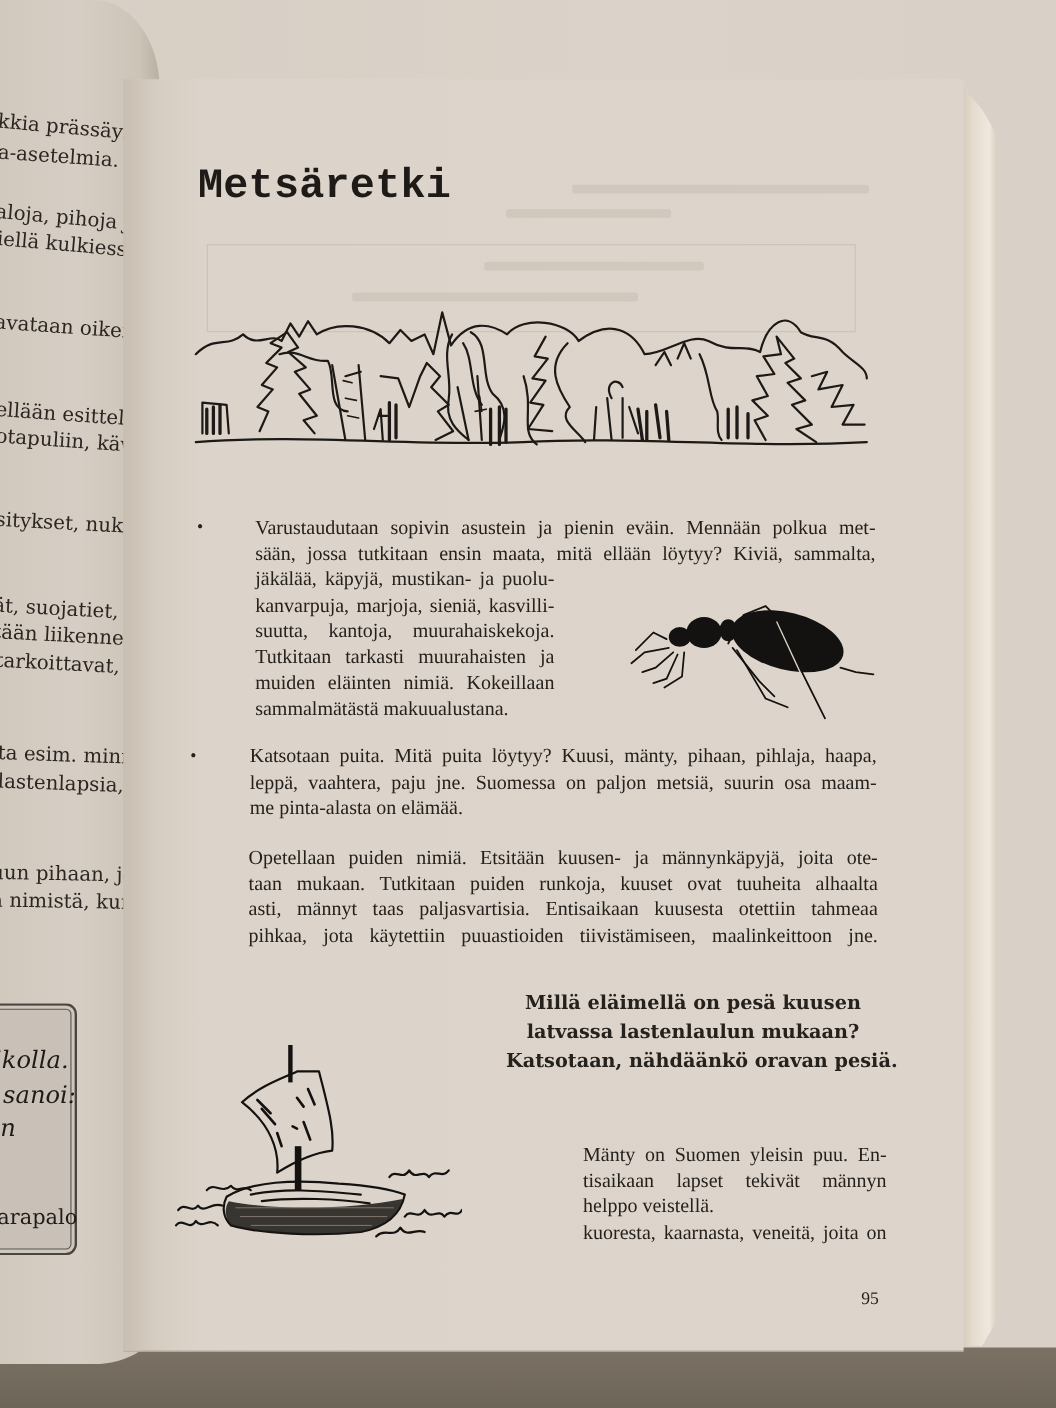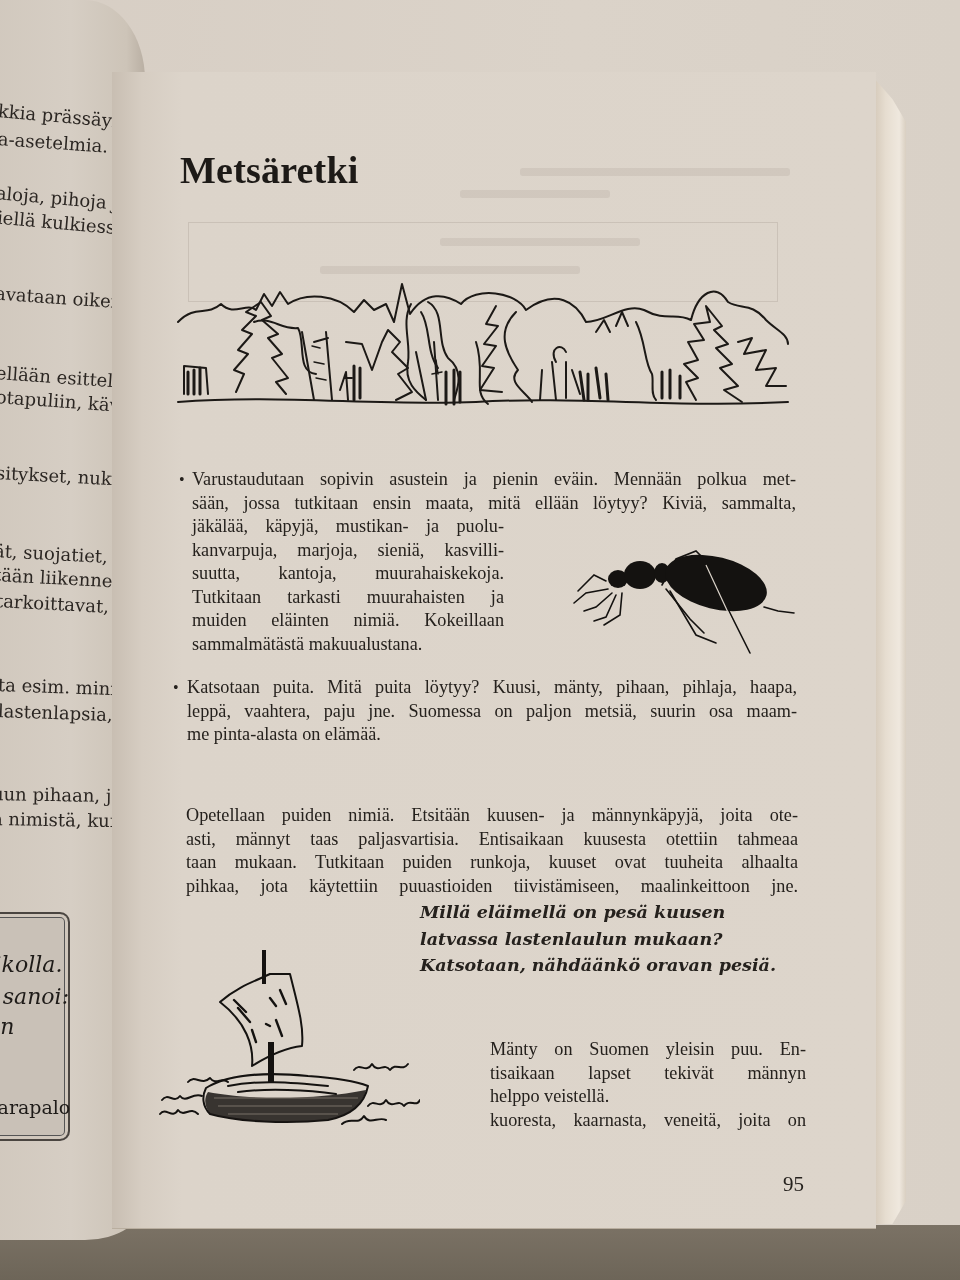--- a/index.html
+++ b/index.html
@@ -54,47 +54,47 @@
     .ghost-box {
       position: absolute; left: 188px; top: 222px; width: 588px; height: 78px;
       border: 1.5px solid rgba(120,110,100,0.18);
     }
     .ghost-line {
       position: absolute; height: 8px; background: rgba(120,110,100,0.12); border-radius: 3px;
     }
 
     .title {
       position: absolute; left: 180px; top: 148px; margin: 0;
-      font-family: Liberation Serif, serif;
+      font-family: Liberation Mono, monospace;
       font-size: 38px; font-weight: bold; color: #1d1a17; letter-spacing: 0.2px;
     }
     .forest { position: absolute; left: 176px; top: 282px; width: 614px; height: 140px; }
     .ant { position: absolute; left: 566px; top: 545px; width: 232px; height: 110px; }
     .boat { position: absolute; left: 158px; top: 946px; width: 262px; height: 180px; }
 
     .body-text {
       position: absolute; font-family: "Liberation Serif", serif; font-size: 18.2px;
       color: #25211d; line-height: 23.5px;
     }
     .bullet { position: absolute; left: -13px; top: 0; font-size: 16px; }
     .para-1 { left: 192px; top: 468px; width: 604px; }
     .para-1 .narrow { display: block; width: 312px; }
     .para-2 { left: 187px; top: 676px; width: 610px; }
-    .para-3 { left: 186px; top: 804px; width: 612px; text-align: justify; }
+    .para-3 { left: 186px; top: 768px; width: 612px; text-align: justify; }
     .para-italic {
-      position: absolute; left: 420px; top: 899px; width: 380px; text-align: left;
-      font-family: "DejaVu Serif", serif; font-style: italic; font-weight: bold;
+      position: absolute; left: 420px; top: 899px; width: 380px; text-align: center;
+      font-family: "DejaVu Serif", serif; font-weight: bold;
       font-size: 17.5px; color: #25211d; line-height: 26.5px;
     }
     .para-4 { left: 490px; top: 1038px; width: 316px; }
     .page-number {
       position: absolute; left: 783px; top: 1172px; font-family: "Liberation Serif", serif;
-      font-size: 21px; color: #25211d;
-    }
-    .line { display: block; white-space: nowrap; }
+      font-size: 16px; color: #25211d;
+    }
+    .line { display: block; white-space: nowrap; margin-left: 40px; }
     .j { text-align: justify; text-align-last: justify; display: block; }
   </style>
 </head>
 <body>
 
 <div class="scene">
   <div class="wall"></div>
   <div class="table-surface"></div>
 
   <div class="left-page">
@@ -208,22 +208,22 @@
 
   <div class="body-text para-2">
     <span class="bullet" style="left:-14px;">•</span>
     <span class="line j">Katsotaan puita. Mitä puita löytyy? Kuusi, mänty, pihaan, pihlaja, haapa,</span>
     <span class="line j">leppä, vaahtera, paju jne. Suomessa on paljon metsiä, suurin osa maam-</span>
     <span class="line">me pinta-alasta on elämää.</span>
   </div>
 
   <div class="body-text para-3">
     <span class="line j">Opetellaan puiden nimiä. Etsitään kuusen- ja männynkäpyjä, joita ote-</span>
+    <span class="line j">taan mukaan. Tutkitaan puiden runkoja, kuuset ovat tuuheita alhaalta</span>
     <span class="line j">asti, männyt taas paljasvartisia. Entisaikaan kuusesta otettiin tahmeaa</span>
-    <span class="line j">taan mukaan. Tutkitaan puiden runkoja, kuuset ovat tuuheita alhaalta</span>
     <span class="line j">pihkaa, jota käytettiin puuastioiden tiivistämiseen, maalinkeittoon jne.</span>
   </div>
 
   <div class="para-italic">
     <span class="line">Millä eläimellä on pesä kuusen</span>
     <span class="line">latvassa lastenlaulun mukaan?</span>
     <span class="line">Katsotaan, nähdäänkö oravan pesiä.</span>
   </div>
 
   <svg class="boat" viewBox="0 0 262 180">

